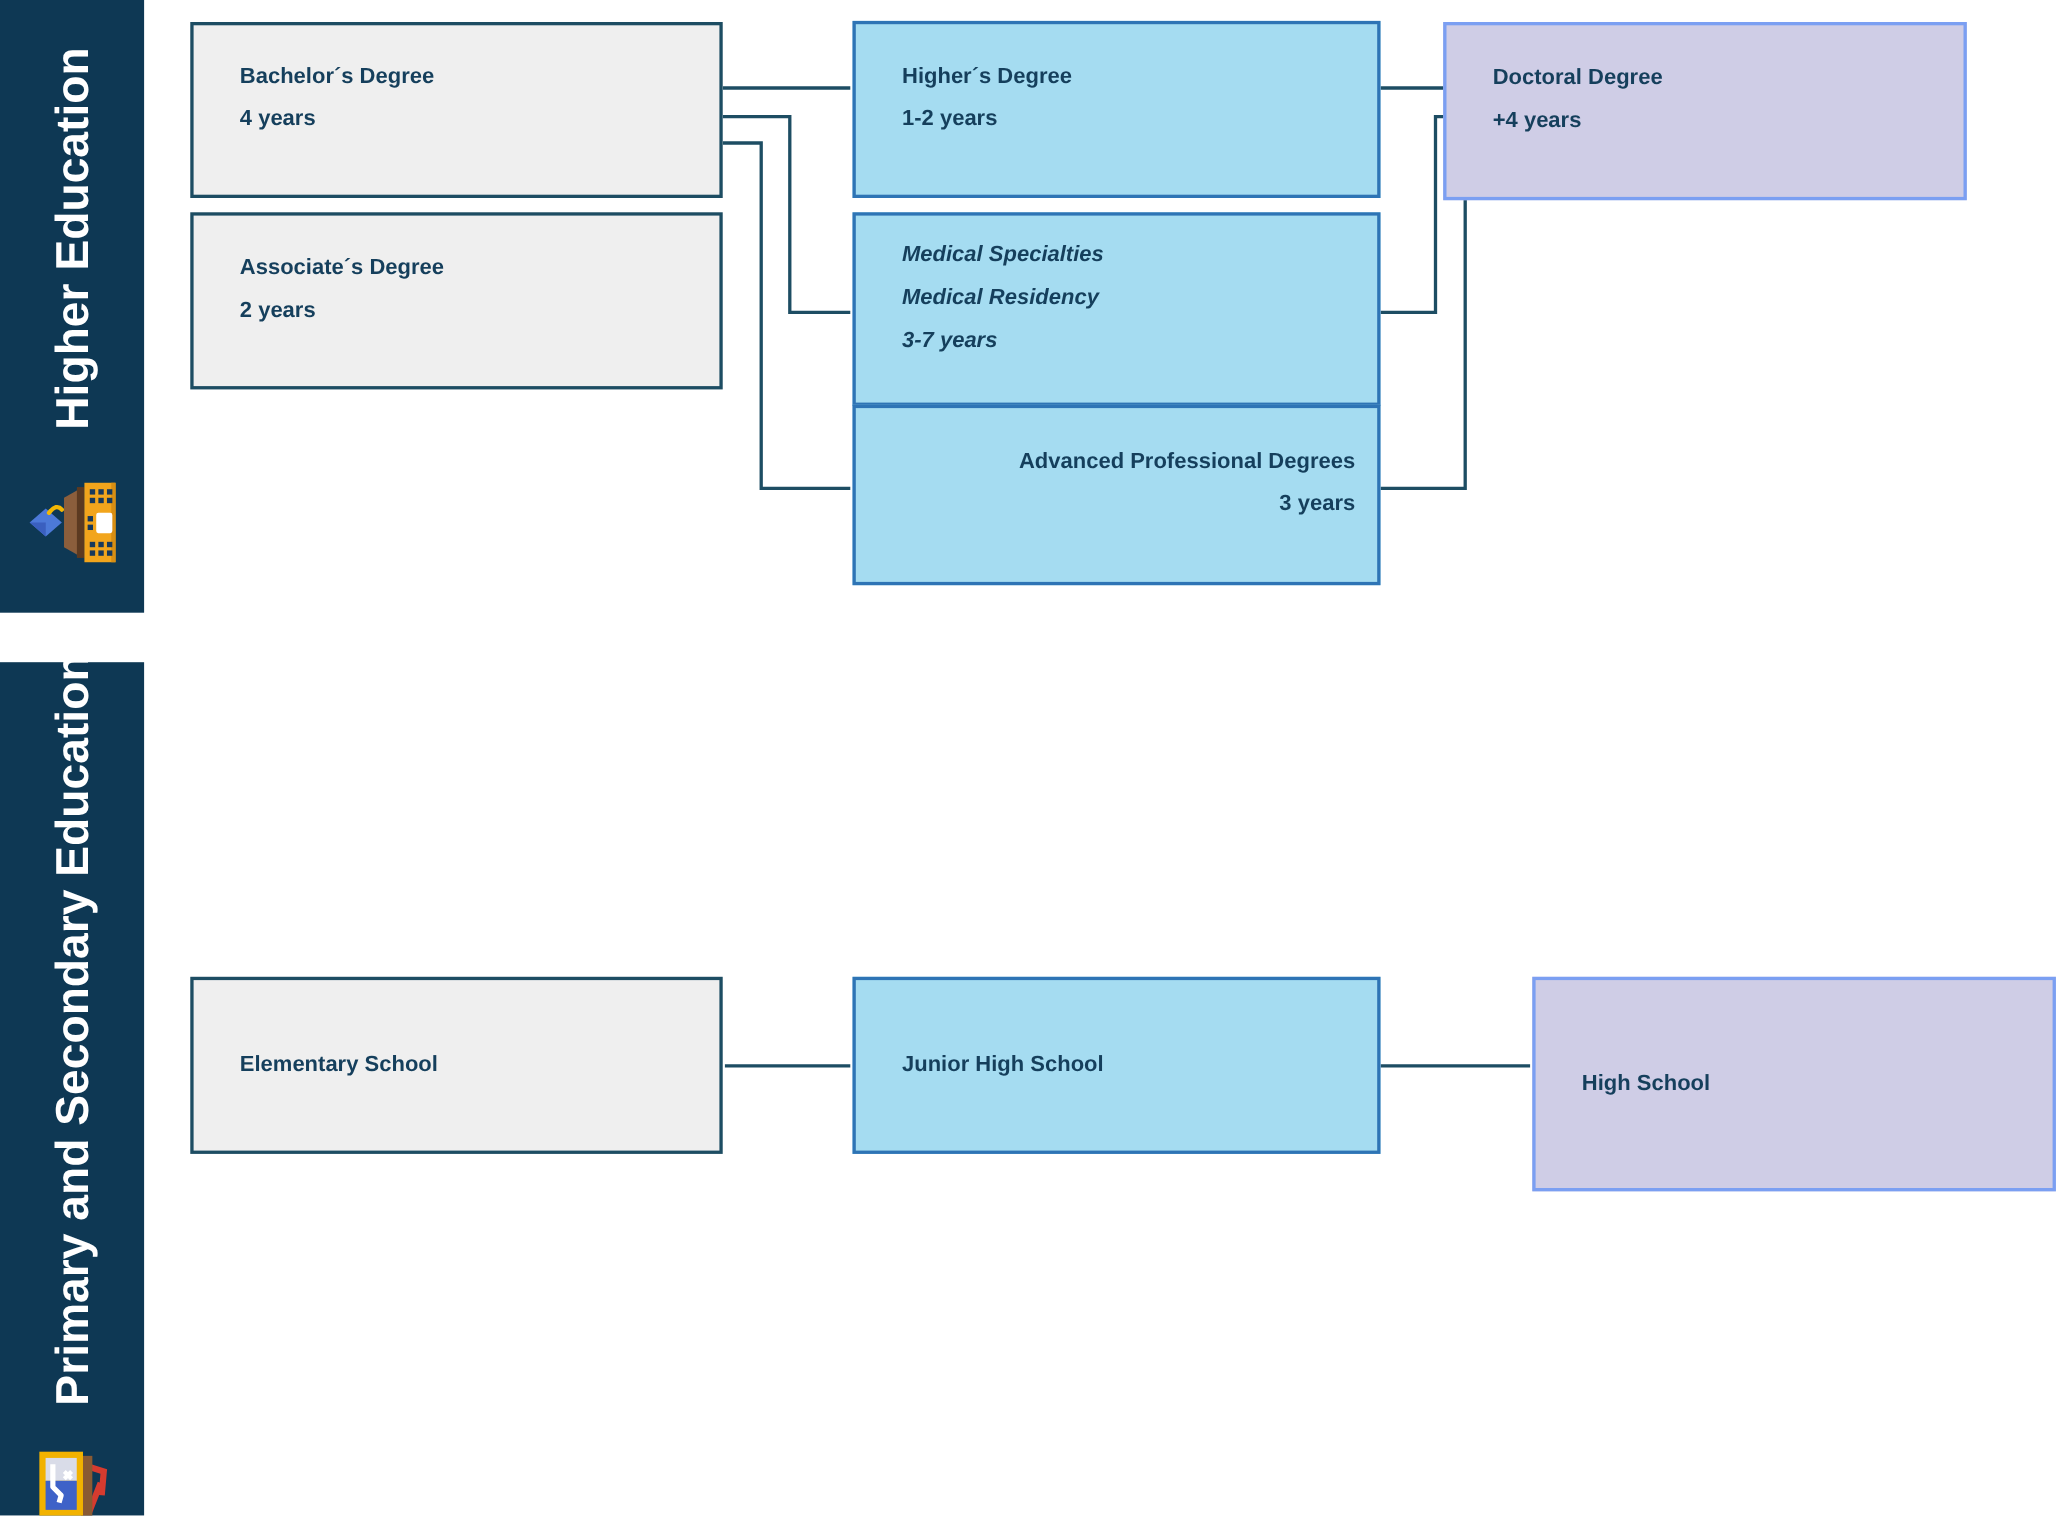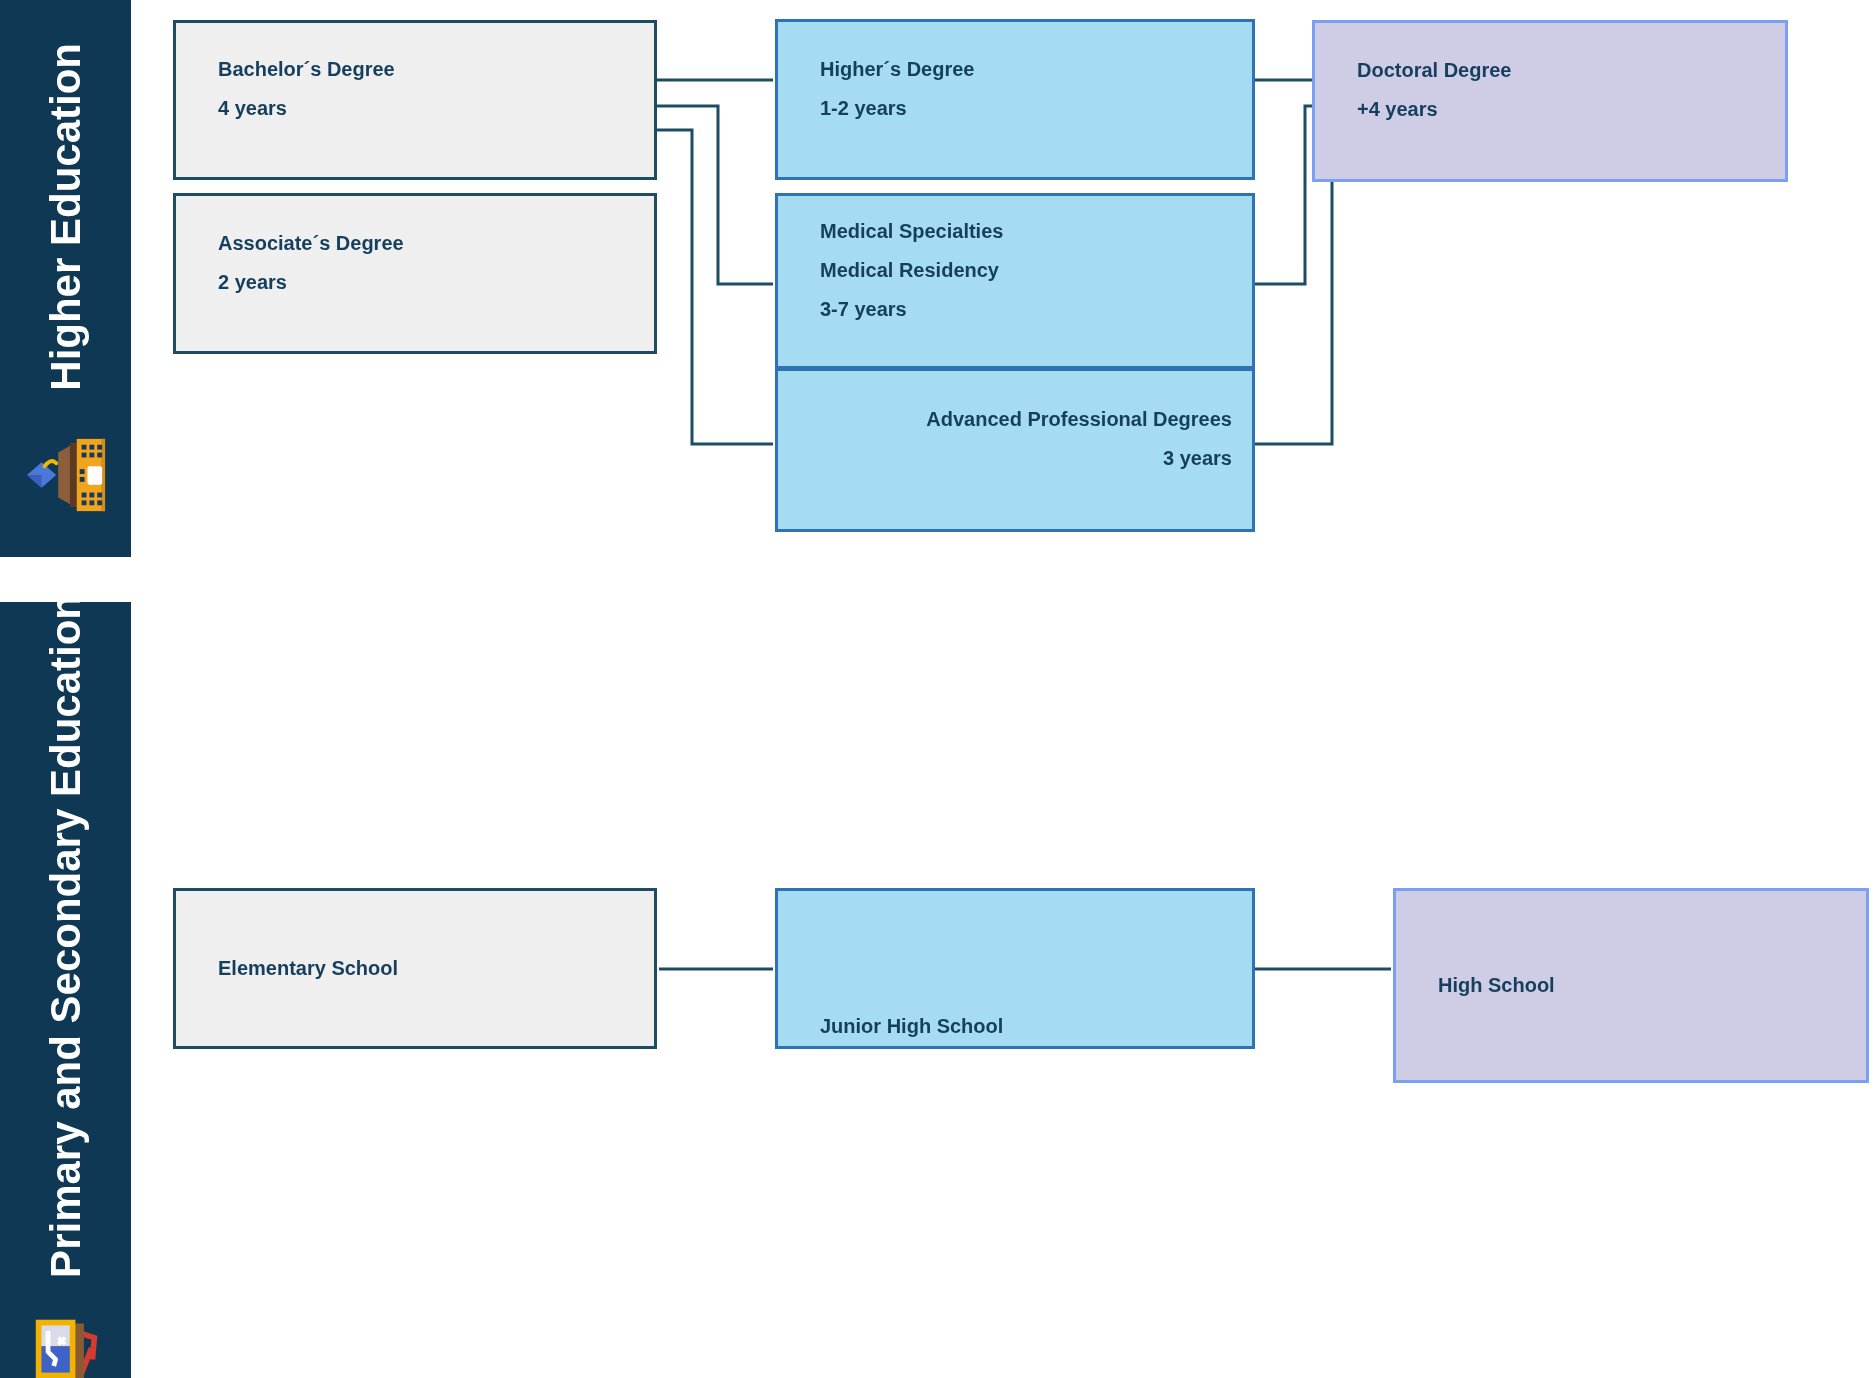--- a/index.html
+++ b/index.html
@@ -42,25 +42,25 @@
     font-size:20px;font-weight:700;line-height:39px;
     color:var(--text,#153F5C);
   }
   .box.top{padding-bottom:22px;}
   .box.gray{background:var(--grayFill,#EFEFEF);border:3px solid var(--grayBorder,#1D4D63);}
   .box.blue{background:var(--blueFill,#A5DCF1);border:3px solid var(--blueBorder,#2E74B5);}
   .box.purple{background:var(--purpleFill,#CFCDE6);border:3px solid var(--purpleBorder,#7B9FF2);}
   #box-bachelor   {left:173px;top:20px; width:484px;height:160px;}
   #box-associate  {left:173px;top:193px;width:484px;height:161px;}
   #box-master     {left:775px;top:19px; width:480px;height:161px;}
-  #box-medical    {left:775px;top:193px;width:480px;height:176px;}
+  #box-medical    {left:775px;top:193px;width:480px;height:176px;font-style:italic;}
   #box-advanced   {left:775px;top:368px;width:480px;height:164px;align-items:flex-end;}
   #box-doctoral   {left:1312px;top:20px;width:476px;height:162px;}
   #box-elementary {left:173px;top:888px; width:484px;height:161px;}
-  #box-junior     {left:775px;top:888px; width:480px;height:161px;justify-content:flex-end;}
+  #box-junior     {left:775px;top:888px; width:480px;height:161px;}
   #box-high       {left:1393px;top:888px;width:476px;height:195px;}
 </style>
 </head>
 <body>
 
 <div id="canvas">
 
   <svg id="connectors" width="1874" height="1378" viewBox="0 0 1874 1378" aria-hidden="true">
     <path d="M657,80 H773"></path>
     <path d="M657,106 H718 V284 H773"></path>

